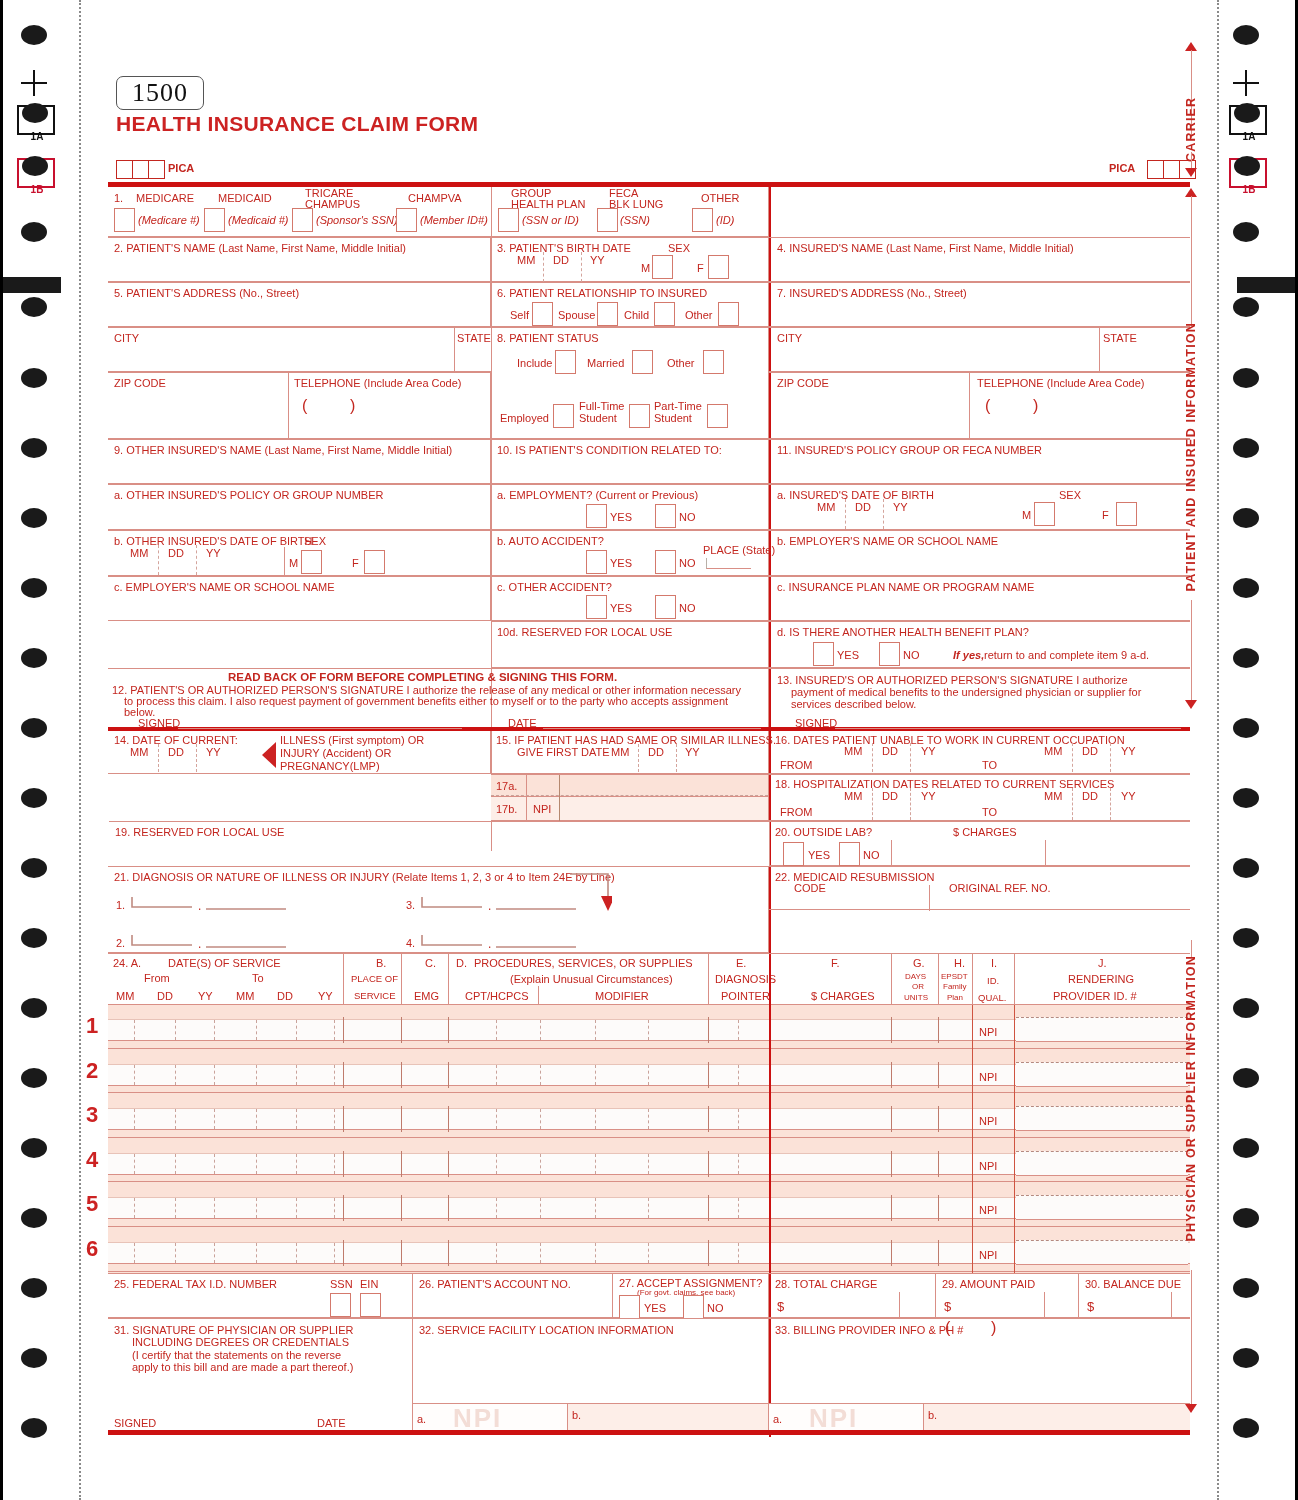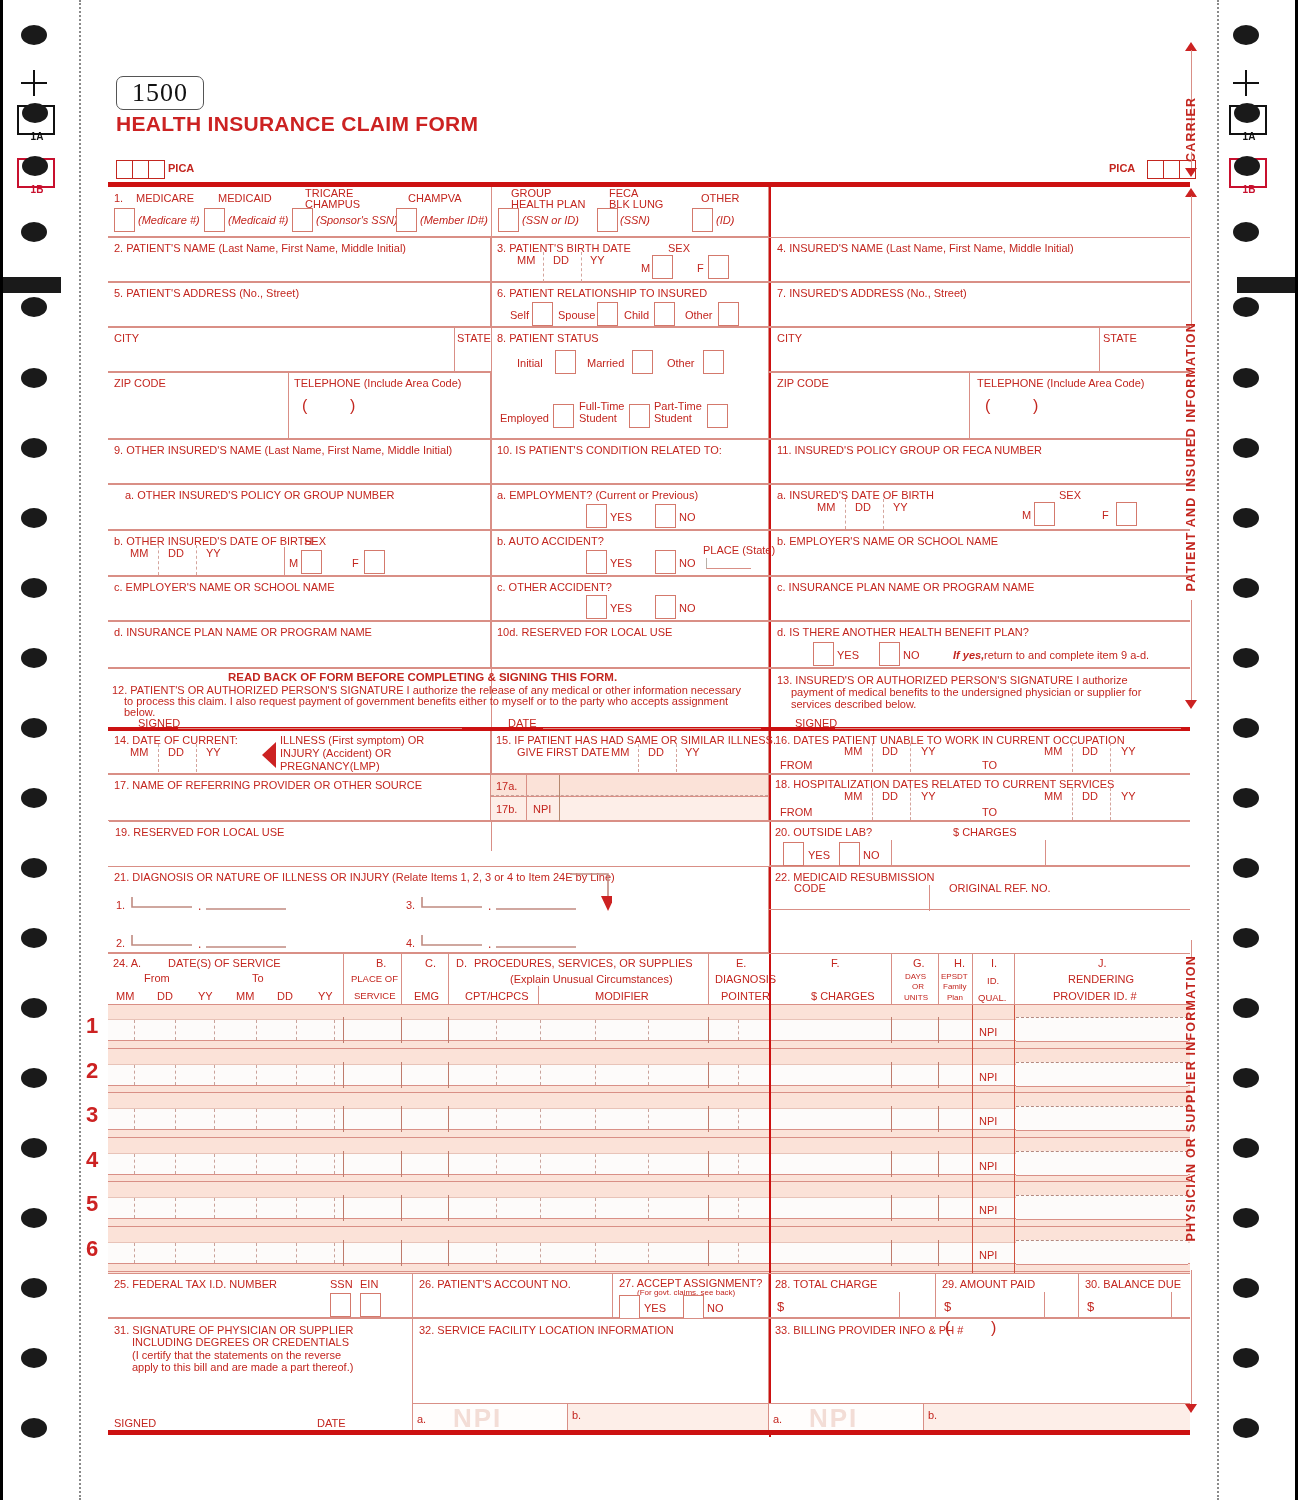--- a/index.html
+++ b/index.html
@@ -249,21 +249,21 @@
     <div class="cell" style="left:0;top:145px;width:346px;height:45px;border-left:none;border-right:none">
       <div class="lbl" style="left:6px;top:4px">CITY</div>
     </div>
     <div class="cell" style="left:346px;top:145px;width:37px;height:45px;border-right:none;border-left:none">
       <div class="lbl" style="left:3px;top:4px">STATE</div>
     </div>
     <div class="vline" style="left:346px;top:145px;height:45px"></div>
 
     <div class="cell" style="left:383px;top:145px;width:278px;height:112px;border-left:none">
       <div class="lbl" style="left:6px;top:4px">8. PATIENT STATUS</div>
-      <div class="lbl" style="left:26px;top:29px">Initial</div>
+      <div class="lbl" style="left:26px;top:29px">Include</div>
       <div class="ck" style="left:64px;top:22px"></div>
       <div class="lbl" style="left:96px;top:29px">Married</div>
       <div class="ck" style="left:141px;top:22px"></div>
       <div class="lbl" style="left:176px;top:29px">Other</div>
       <div class="ck" style="left:212px;top:22px"></div>
 
       <div class="lbl" style="left:9px;top:84px">Employed</div>
       <div class="ck" style="left:62px;top:76px"></div>
       <div class="lbl" style="left:88px;top:72px">Full-Time</div>
       <div class="lbl" style="left:88px;top:84px">Student</div>
@@ -305,21 +305,21 @@
       <div class="lbl" style="left:6px;top:4px">9. OTHER INSURED'S NAME (Last Name, First Name, Middle Initial)</div>
     </div>
     <div class="cell" style="left:383px;top:257px;width:278px;height:45px;border-left:none">
       <div class="lbl" style="left:6px;top:4px">10. IS PATIENT'S CONDITION RELATED TO:</div>
     </div>
     <div class="cell" style="left:661px;top:257px;width:421px;height:45px;border-right:none;border-left:none">
       <div class="lbl" style="left:8px;top:4px">11. INSURED'S POLICY GROUP OR FECA NUMBER</div>
     </div>
 
     <div class="cell" style="left:0;top:302px;width:383px;height:46px;border-left:none">
-      <div class="lbl" style="left:17px;top:4px">a. OTHER INSURED'S POLICY OR GROUP NUMBER</div>
+      <div class="lbl" style="left:6px;top:4px">a. OTHER INSURED'S POLICY OR GROUP NUMBER</div>
     </div>
     <div class="cell" style="left:383px;top:302px;width:278px;height:46px;border-left:none">
       <div class="lbl" style="left:6px;top:4px">a. EMPLOYMENT? (Current or Previous)</div>
       <div class="ck" style="left:95px;top:19px"></div>
       <div class="lbl" style="left:119px;top:26px">YES</div>
       <div class="ck" style="left:164px;top:19px"></div>
       <div class="lbl" style="left:188px;top:26px">NO</div>
     </div>
     <div class="cell" style="left:661px;top:302px;width:421px;height:46px;border-right:none;border-left:none">
       <div class="lbl" style="left:8px;top:4px">a. INSURED'S DATE OF BIRTH</div>
@@ -369,23 +369,20 @@
       <div class="lbl" style="left:6px;top:4px">c. OTHER ACCIDENT?</div>
       <div class="ck" style="left:95px;top:18px"></div>
       <div class="lbl" style="left:119px;top:25px">YES</div>
       <div class="ck" style="left:164px;top:18px"></div>
       <div class="lbl" style="left:188px;top:25px">NO</div>
     </div>
     <div class="cell" style="left:661px;top:394px;width:421px;height:45px;border-right:none;border-left:none">
       <div class="lbl" style="left:8px;top:4px">c. INSURANCE PLAN NAME OR PROGRAM NAME</div>
     </div>
 
-    <div class="cell" style="left:0;top:439px;width:383px;height:47px;border-left:none">
-      <div class="lbl" style="left:6px;top:4px">d. INSURANCE PLAN NAME OR PROGRAM NAME</div>
-    </div>
     <div class="cell" style="left:383px;top:439px;width:278px;height:47px;border-left:none">
       <div class="lbl" style="left:6px;top:4px">10d. RESERVED FOR LOCAL USE</div>
     </div>
     <div class="cell" style="left:661px;top:439px;width:421px;height:47px;border-right:none;border-left:none">
       <div class="lbl" style="left:8px;top:4px">d. IS THERE ANOTHER HEALTH BENEFIT PLAN?</div>
       <div class="ck" style="left:44px;top:20px"></div>
       <div class="lbl" style="left:68px;top:27px">YES</div>
       <div class="ck" style="left:110px;top:20px"></div>
       <div class="lbl" style="left:134px;top:27px">NO</div>
       <div class="lbl b i" style="left:184px;top:27px">If yes,</div>
@@ -445,23 +442,20 @@
       <div class="dash" style="left:141px;top:12px;height:29px"></div>
       <div class="lbl" style="left:11px;top:28px">FROM</div>
       <div class="lbl" style="left:275px;top:14px">MM</div>
       <div class="lbl" style="left:313px;top:14px">DD</div>
       <div class="lbl" style="left:352px;top:14px">YY</div>
       <div class="dash" style="left:303px;top:12px;height:29px"></div>
       <div class="dash" style="left:341px;top:12px;height:29px"></div>
       <div class="lbl" style="left:213px;top:28px">TO</div>
     </div>
 
-    <div class="cell" style="left:0;top:592px;width:383px;height:47px;border-left:none">
-      <div class="lbl" style="left:6px;top:4px">17. NAME OF REFERRING PROVIDER OR OTHER SOURCE</div>
-    </div>
 
     <div class="shade" style="left:383px;top:592px;width:278px;height:23px"></div>
     <div class="cell" style="left:383px;top:592px;width:278px;height:23px;border-left:none;background:transparent">
       <div class="lbl" style="left:5px;top:5px">17a.</div>
       <div class="vline" style="left:35px;top:0;height:23px"></div>
       <div class="vline" style="left:68px;top:0;height:23px;background:#b5886f"></div>
       <div class="dashh" style="left:0;bottom:0"></div>
     </div>
 
     <div class="shade" style="left:383px;top:615px;width:278px;height:24px;background:#fdeee8"></div>

